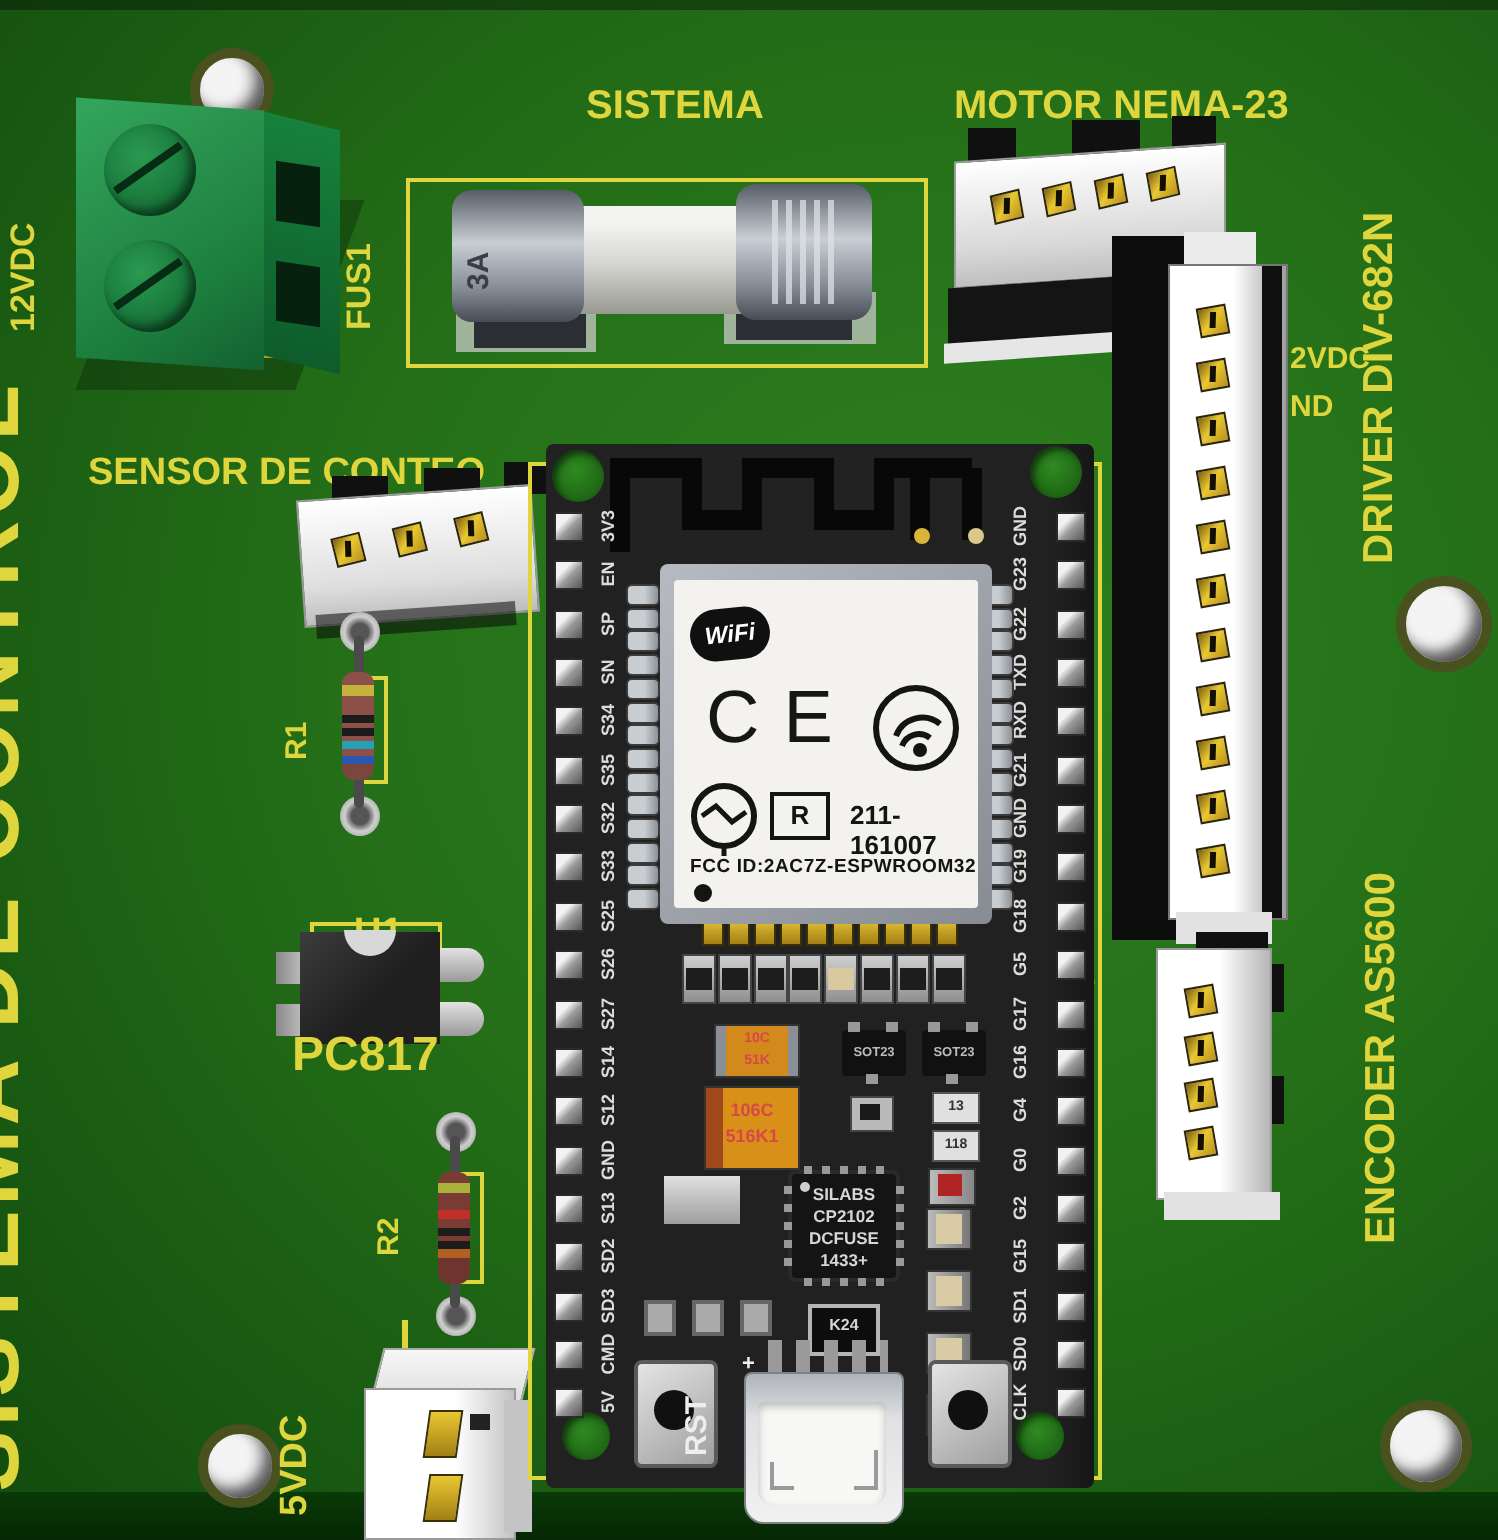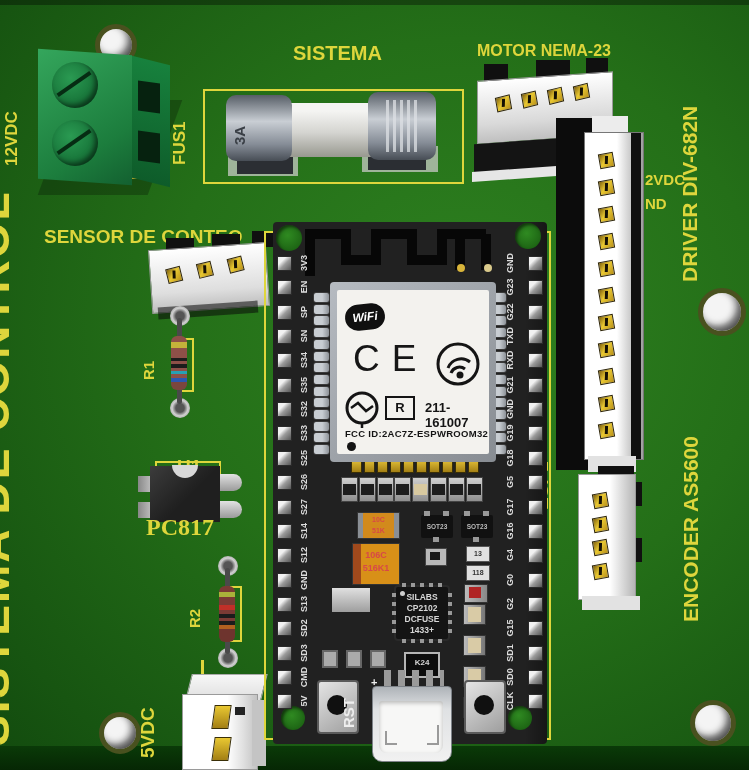--- a/index.html
+++ b/index.html
@@ -86,21 +86,21 @@
     <div class="abs" style="left:18px;top:8px;width:40px;height:52px;">
       <div class="ridge" style="--i: 0;"></div>
     <div class="ridge" style="--i: 1;"></div>
         <div class="ridge" style="--i: 2;"></div>
         <div class="ridge" style="--i: 3;"></div>
         <div class="ridge" style="--i: 4;"></div>
       </div>
   </div>
   <div class="vtext" style="left:247px;top:130px;font-size:15px;font-weight:bold;color:#3a3f46;">3A</div>
 
-  <div class="abs silk" style="left:477px;top:42px;font-size:16px;font-weight:bold;">MOTOR NEMA-23</div>
+  <div class="abs silk" style="left:477px;top:42px;font-size:20px;font-weight:bold;">MOTOR NEMA-23</div>
   <div class="abs" style="left:484px;top:64px;width:24px;height:20px;background:#101010;"></div>
   <div class="abs" style="left:536px;top:60px;width:34px;height:20px;background:#101010;"></div>
   <div class="abs" style="left:586px;top:58px;width:22px;height:20px;background:#101010;"></div>
   <div class="abs" style="left:477px;top:76px;width:134px;height:62px;background:linear-gradient(180deg,#ffffff,#d9d9d9 70%,#bfbfbf);transform:skewY(-4deg);border:1px solid #9a9a9a;">
     <div class="abs" style="left:18px;top:16px;width:108px;height:30px;">
       <div class="motpin" style="--i: 0;">
           <div class="gpin"></div>
         </div>
     <div class="motpin" style="--i: 1;">
           <div class="gpin"></div>
@@ -189,21 +189,21 @@
 
   <div class="abs silk" style="left:177px;top:443px;font-size:19px;font-weight:bold;margin-top:13px;">U1</div>
   <div class="abs" style="left:155px;top:461px;width:62px;height:12px;border-top:2px solid var(--silk);border-left:2px solid var(--silk);border-right:2px solid var(--silk);"></div>
   <div class="abs" style="left:138px;top:476px;width:16px;height:16px;background:linear-gradient(90deg,#888,#c9c9c9);"></div>
   <div class="abs" style="left:138px;top:502px;width:16px;height:16px;background:linear-gradient(90deg,#888,#c9c9c9);"></div>
   <div class="abs" style="left:216px;top:474px;width:26px;height:17px;border-radius:0 9px 9px 0;background:linear-gradient(180deg,#e2e2e2,#9a9a9a);"></div>
   <div class="abs" style="left:216px;top:501px;width:26px;height:17px;border-radius:0 9px 9px 0;background:linear-gradient(180deg,#e2e2e2,#9a9a9a);"></div>
   <div class="abs" style="left:150px;top:466px;width:70px;height:56px;background:linear-gradient(135deg,#3c3c3c,#1f1f1f 55%);">
     <div class="abs" style="left:22px;top:-1px;width:26px;height:13px;border-radius:0 0 13px 13px;background:#d8d8d8;"></div>
   </div>
-  <div class="abs silk" style="left:146px;top:514px;font-size:24px;font-weight:bold;font-family:Liberation Serif, serif;">PC817</div>
+  <div class="abs silk" style="left:146px;top:514px;font-size:24px;font-weight:bold;">PC817</div>
 
   <div class="abs" style="left:218px;top:556px;width:20px;height:20px;border-radius:50%;background:radial-gradient(circle,#555 30%,#cfcfcf 55%,#8b8b8b);"></div>
   <div class="abs" style="left:218px;top:648px;width:20px;height:20px;border-radius:50%;background:radial-gradient(circle,#555 30%,#cfcfcf 55%,#8b8b8b);"></div>
   <div class="abs" style="left:225px;top:568px;width:5px;height:86px;background:#4a4a4a;border-radius:3px;"></div>
   <div class="abs" style="left:230px;top:586px;width:10px;height:52px;border-top:2px solid var(--silk);border-right:2px solid var(--silk);border-bottom:2px solid var(--silk);"></div>
   <div class="abs" style="left:219px;top:586px;width:16px;height:56px;border-radius:6px;background:linear-gradient(180deg,#7a3b35 0 10%,#aab23a 10% 19%,#7a3b35 19% 34%,#c03028 34% 42%,#7a3b35 42% 50%,#1c1c1c 50% 57%,#7a3b35 57% 62%,#1c1c1c 62% 69%,#b06020 69% 77%,#6e342e 77% 100%);"></div>
   <div class="vtext silk" style="left:202px;top:613px;font-size:15px;font-weight:bold;">R2</div>
 
   <div class="silkline" style="left:201px;top:660px;width:3px;height:22px;"></div>
   <div class="vtext silk" style="left:157px;top:739px;font-size:19px;font-weight:bold;">5VDC</div>

